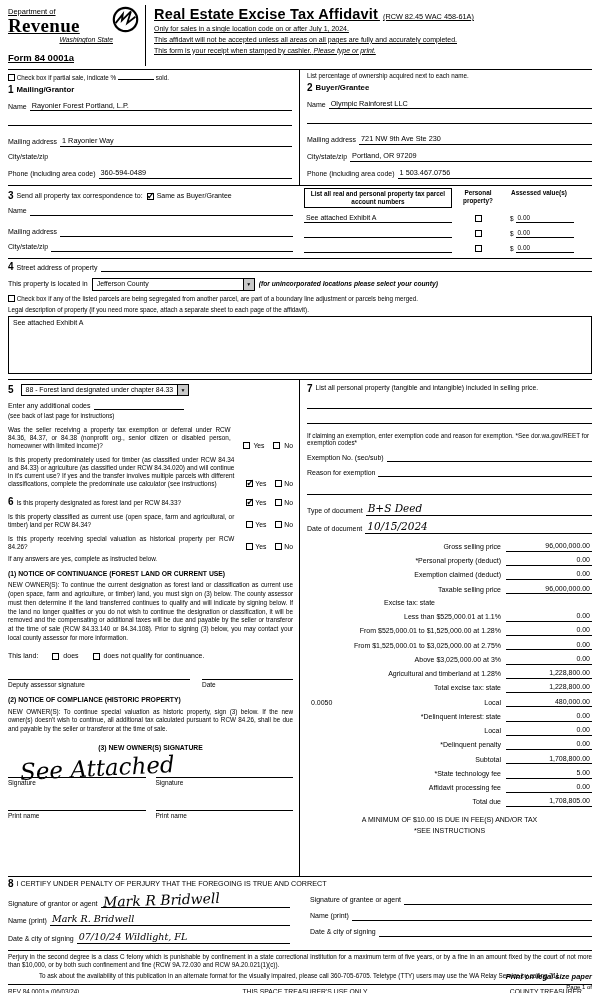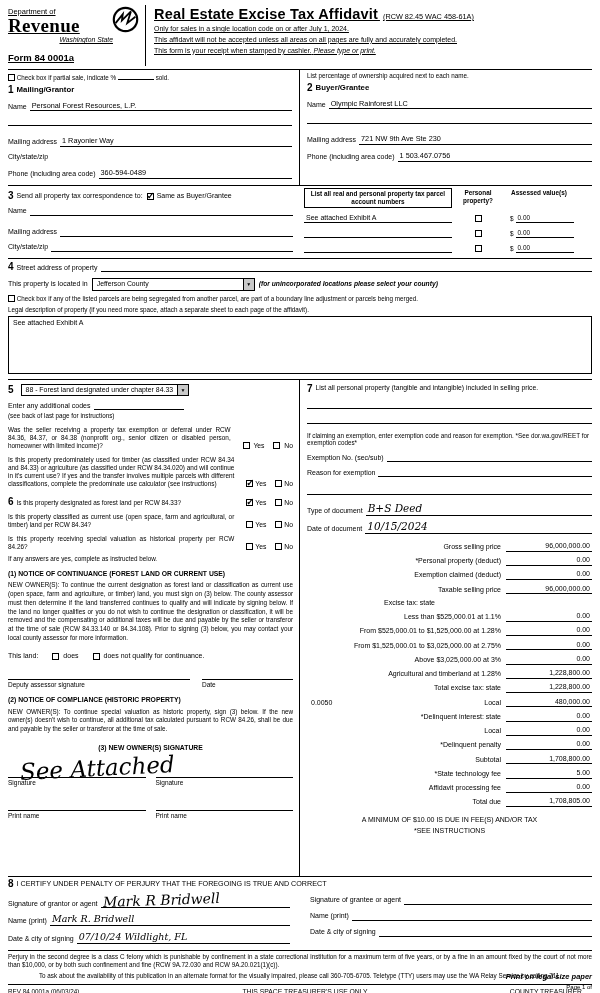--- a/index.html
+++ b/index.html
@@ -161,21 +161,21 @@
         <span>Check box if partial sale, indicate %</span>
         <span class="uline" style="width:36px"></span>
         <span>sold.</span>
       </div>
       <div class="sechead">
         <span class="secnum">1</span>
         <span class="sectitle">Mailing/Grantor</span>
       </div>
       <div class="frow">
         <span class="flabel">Name</span>
-        <span class="fline"><span class="fval">Personal Forest Resources, L.P.</span></span>
+        <span class="fline"><span class="fval">Rayonier Forest Portland, L.P.</span></span>
       </div>
       <div class="frow">
           <span class="fline" style="margin-left:0"></span>
         </div>
       <div class="frow" style="margin-top:10px">
         <span class="flabel">Mailing address</span>
         <span class="fline"><span class="fval">1 Rayonier Way</span></span>
       </div>
       <div class="frow">
         <span class="flabel">City/state/zip</span>
@@ -194,20 +194,24 @@
       <div class="frow">
         <span class="flabel">Name</span>
         <span class="fline"><span class="fval">Olympic Rainforest LLC</span></span>
       </div>
       <div class="frow">
           <span class="fline" style="margin-left:0"></span>
         </div>
       <div class="frow" style="margin-top:10px">
         <span class="flabel">Mailing address</span>
         <span class="fline"><span class="fval">721 NW 9th Ave Ste 230</span></span>
+      </div>
+      <div class="frow">
+        <span class="flabel">City/state/zip</span>
+        <span class="fline"><span class="fval">Portland, OR  97209</span></span>
       </div>
       <div class="frow">
         <span class="flabel">Phone (including area code)</span>
         <span class="fline"><span class="fval">1 503.467.0756</span></span>
       </div>
     </div>
   </div>
 
   <div class="sec3">
     <div class="s3l">

